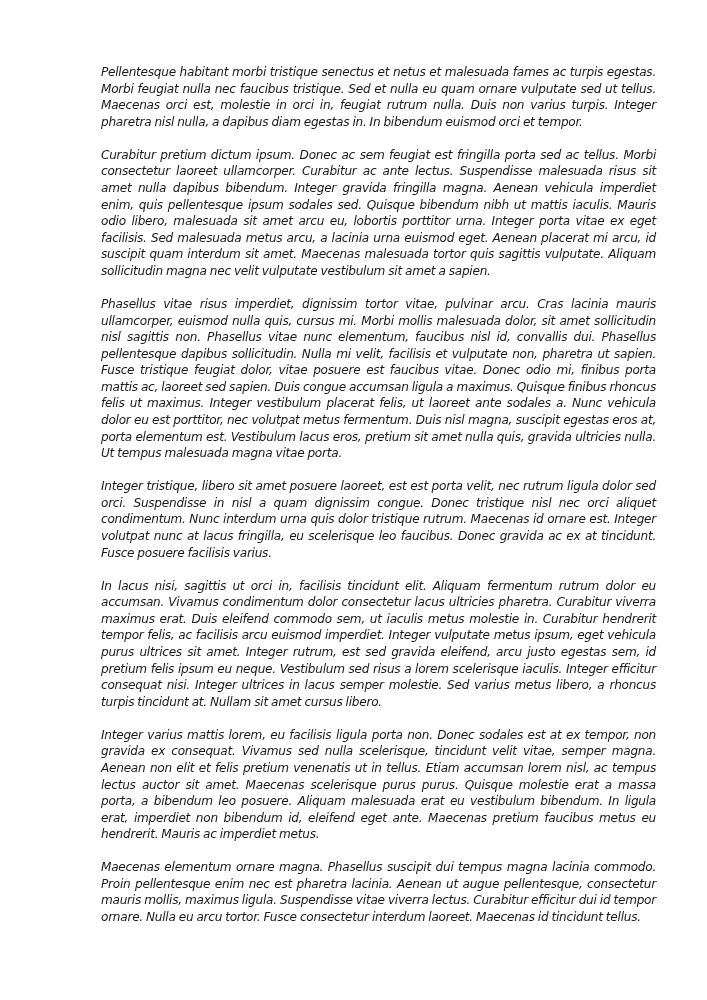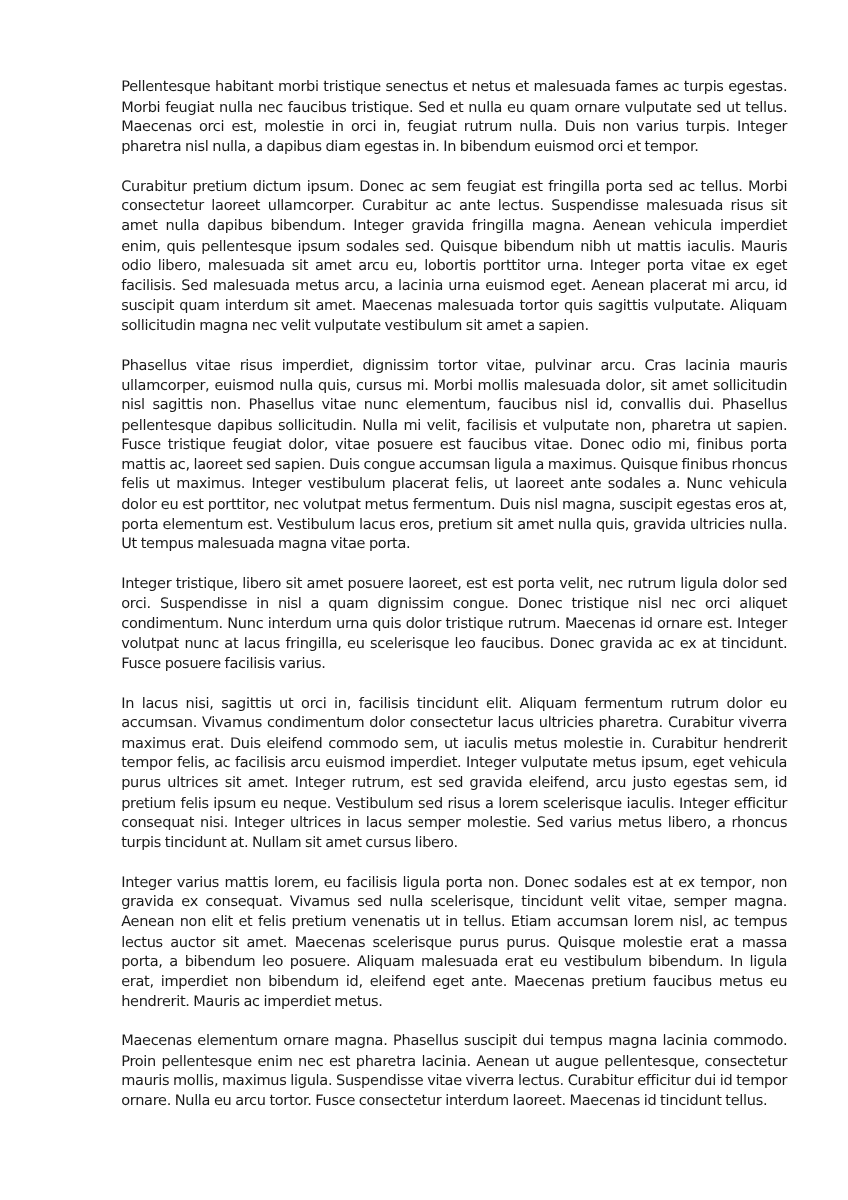--- a/index.html
+++ b/index.html
@@ -17,20 +17,21 @@
       position: absolute;
       left: 101px;
       top: 64px;
       width: 555px;
       font-family: "DejaVu Sans", sans-serif;
       font-size: 12.1px;
       line-height: 16.6px;
       color: #1a1a1a;
       letter-spacing: -0.25px;
       word-spacing: -0.5px;
+      font-style: italic;
     }
     .page p {
       margin: 0 0 16.4px 0;
       text-align: justify;
       text-align-last: left;
     }
   </style>
 </head>
 <body>
 

